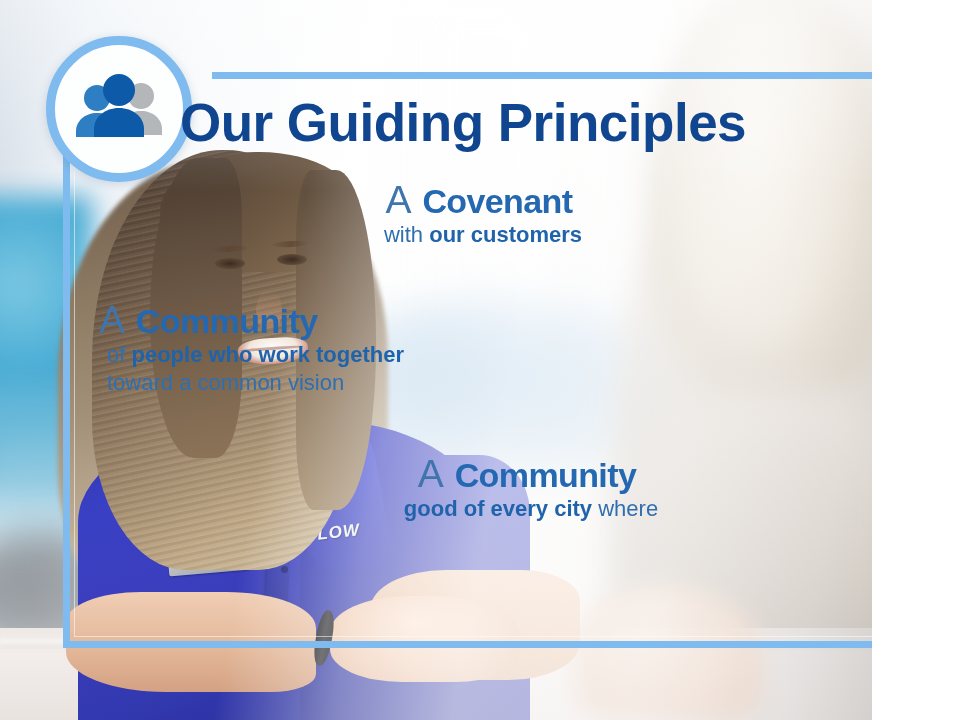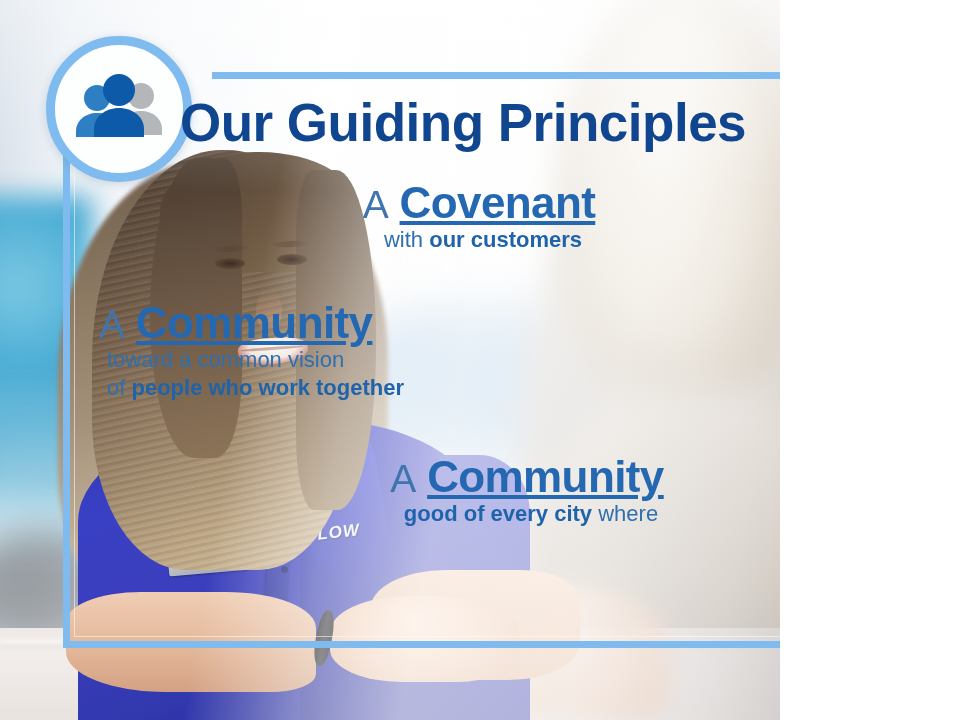--- a/index.html
+++ b/index.html
@@ -6,21 +6,21 @@
     margin: 0;
     padding: 0;
     background: #ffffff;
   }
   body {
     font-family: "Liberation Sans", sans-serif;
   }
 
   #banner {
     position: relative;
-    width: 780px;
+    width: 872px;
     height: 720px;
     overflow: hidden;
     background: #f2f3f5;
   }
 
   
   .photo {
     position: absolute;
     inset: 0;
     overflow: hidden;
@@ -444,25 +444,24 @@
     white-space: nowrap;
     line-height: 1.05;
   }
   .head-a {
     font-size: 39px;
     font-weight: normal;
     color: #3f74ad;
     letter-spacing: 0;
   }
   .head-word {
-    font-size: 44px;
+    font-size: 34px;
     font-weight: bold;
     color: #2568b2;
     letter-spacing: -.6px;
-    text-decoration: underline;
   }
   .sub {
     font-size: 22px;
     color: #2f6fb0;
     line-height: 1.28;
     white-space: nowrap;
     padding-left: 8px;
   }
   .sub b { font-weight: bold; color: #1f63ab; }
 
@@ -570,24 +569,24 @@
       </div>
       <div class="sub">
         <span>with </span><b>our customers</b>
       </div>
     </div>
 
     <div class="principle p2">
       <div class="line-head">
         <span class="head-a">A</span><span class="head-a">&nbsp;</span><span class="head-word">Community</span>
       </div>
-      <div class="sub">toward a common vision</div>
       <div class="sub">
         <span>of </span><b>people who work together</b>
       </div>
+      <div class="sub">toward a common vision</div>
     </div>
 
     <div class="principle p3">
       <div class="line-head">
         <span class="head-a">A</span><span class="head-a">&nbsp;</span><span class="head-word">Community</span>
       </div>
       <div class="sub">
         <b>good of every city</b><span> where</span>
       </div>
     </div>

